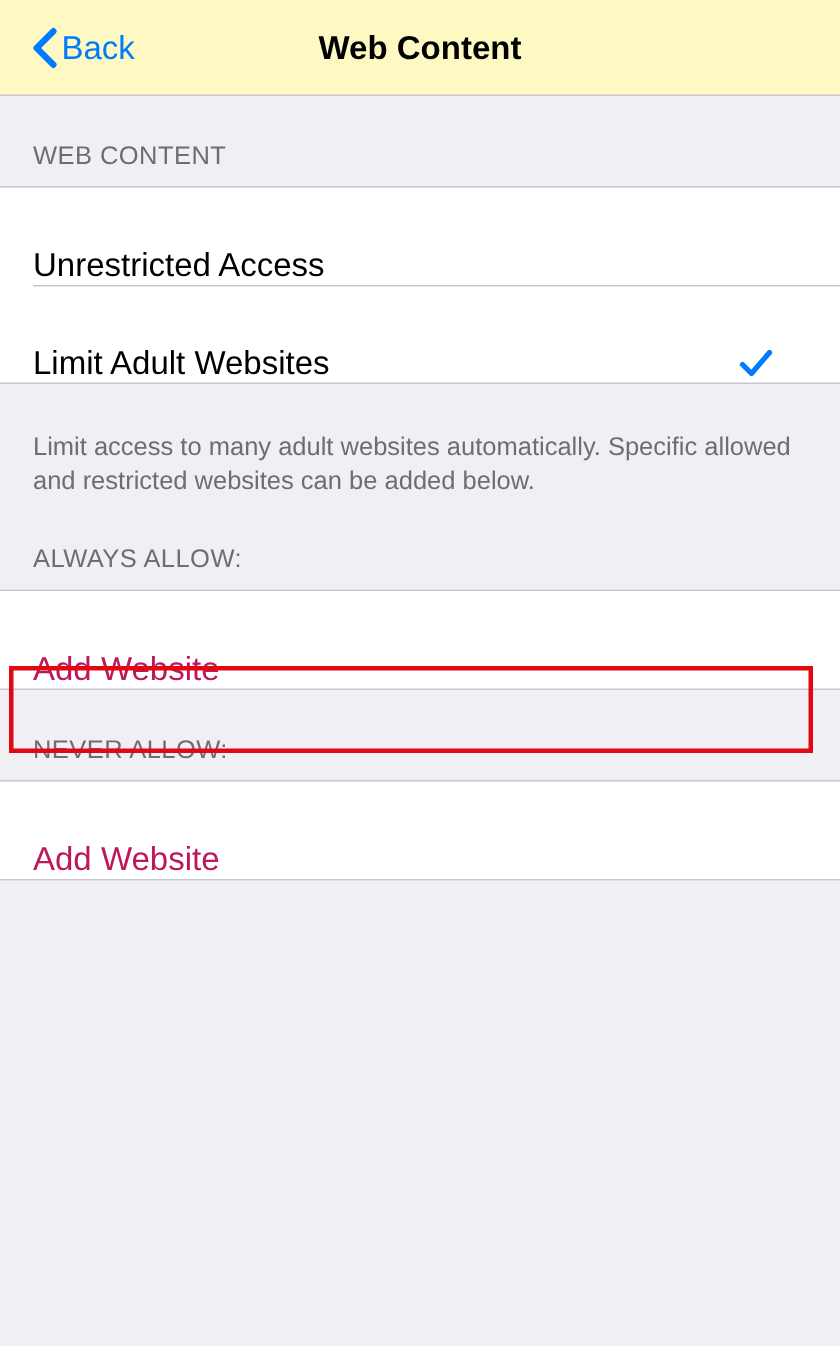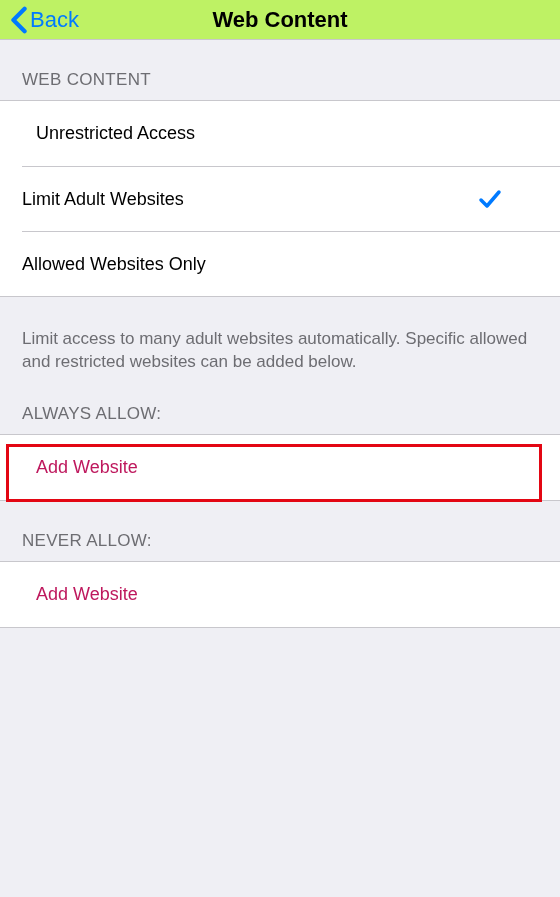--- a/index.html
+++ b/index.html
@@ -9,26 +9,27 @@
       font-family: -apple-system, BlinkMacSystemFont, "Helvetica Neue", Arial, sans-serif;
     }
     body {
       width: 560px;
       height: 897px;
       background: #efeff4;
       overflow: hidden;
       position: relative;
     }
     .header {
-      height: 40px;
-      background: #bef264;
+      height: 64px;
+      background: #fef9c3;
       border-bottom: 1px solid #c8c7cc;
       display: flex;
       align-items: center;
       position: relative;
+      padding-left: 11px;
     }
     .back-button {
       display: flex;
       align-items: center;
       color: #007aff;
       font-size: 22px;
       padding-left: 10px;
       cursor: pointer;
     }
     .back-chevron {
@@ -64,23 +65,23 @@
       margin-top: 20px;
     }
     .cell-group {
       background: #fff;
       border-top: 1px solid #c8c7cc;
       border-bottom: 1px solid #c8c7cc;
     }
     .cell {
       height: 65px;
       display: flex;
-      align-items: center;
-      padding: 0 36px;
-      font-size: 18px;
+      align-items: flex-end;
+      padding: 0 22px;
+      font-size: 22px;
       color: #000;
       position: relative;
     }
     .cell + .cell {
       border-top: 1px solid #c8c7cc;
       margin-left: 22px;
       padding-left: 0;
     }
     .cell + .cell .cell-content {
       padding-right: 22px;
@@ -136,25 +137,20 @@
   <div class="cell">
     <div class="cell-content">
       <span>Limit Adult Websites</span>
       <span class="checkmark">
         <svg viewBox="0 0 24 22">
           <path d="M3 12 L9 18 L21 4" stroke="#007aff" stroke-width="3.5" fill="none" stroke-linecap="round" stroke-linejoin="round"></path>
         </svg>
       </span>
     </div>
   </div>
-  <div class="cell">
-    <div class="cell-content">
-      <span>Allowed Websites Only</span>
-    </div>
-  </div>
 </div>
 
 <div class="section-footer">Limit access to many adult websites automatically. Specific allowed and restricted websites can be added below.</div>
 
 <div class="section-header">ALWAYS ALLOW:</div>
 
 <div class="cell-group">
   <div class="cell link-cell">
     <span>Add Website</span>
   </div>

